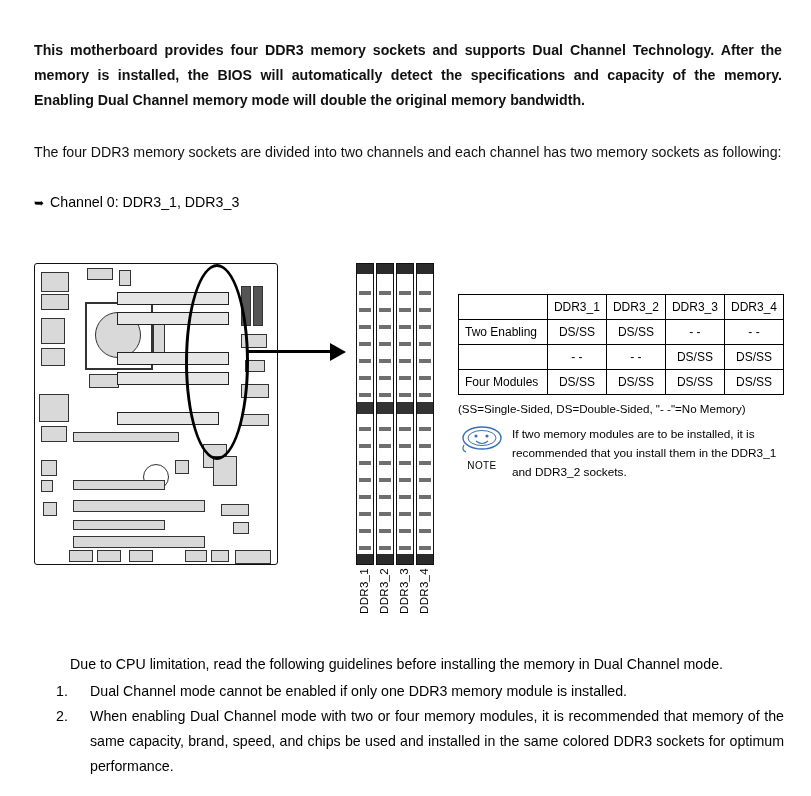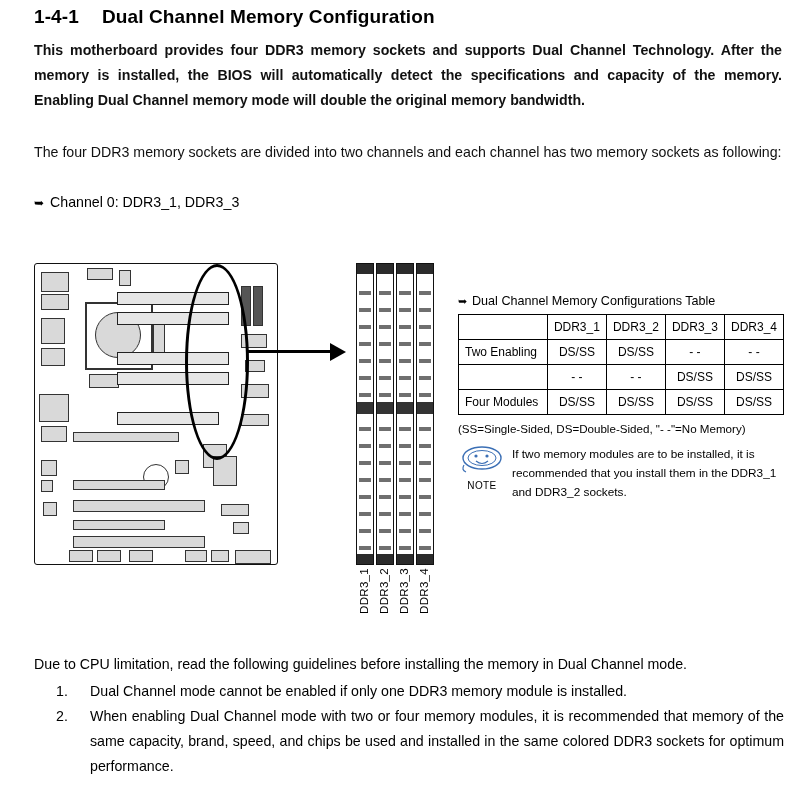--- a/index.html
+++ b/index.html
@@ -240,21 +240,21 @@
 
   
   .bottom {
     position: absolute;
     left: 34px;
     top: 652px;
     width: 750px;
     font-size: 14.2px;
     line-height: 25px;
   }
-  .bottom .lead { text-align: justify; }
+  .bottom .lead { text-align: justify; margin-left: 36px; }
   ol.guides {
     margin: 2px 0 0 0;
     padding-left: 0;
     list-style: none;
   }
   ol.guides li {
     position: relative;
     padding-left: 56px;
     text-align: justify;
   }
@@ -262,23 +262,20 @@
     position: absolute;
     left: 22px;
     top: 0;
   }
 </style>
 </head>
 <body>
 
 <div class="page">
 
-  <div class="heading">
-    <span class="num">1-4-1</span><span>Dual Channel Memory Configuration</span>
-  </div>
 
   <div class="para" id="p1">This motherboard provides four DDR3 memory sockets and supports Dual Channel Technology. After the memory is installed, the BIOS will automatically detect the specifications and capacity of the memory. Enabling Dual Channel memory mode will double the original memory bandwidth.</div>
   <div class="para" id="p2">The four DDR3 memory sockets are divided into two channels and each channel has two memory sockets as following:</div>
 
   <div class="bullets">
     <div><span class="arrow">➥</span><span>Channel 0: DDR3_1, DDR3_3</span></div>
   </div>
 
   <div class="figure">
 
@@ -369,23 +366,20 @@
     </div>
 
     <div class="dimm-labels">
       <div class="dimm-label" style="left:2px;">DDR3_1</div>
       <div class="dimm-label" style="left:22px;">DDR3_2</div>
       <div class="dimm-label" style="left:42px;">DDR3_3</div>
       <div class="dimm-label" style="left:62px;">DDR3_4</div>
     </div>
 
     <div class="right-col">
-      <div class="tbl-title">
-        <span class="arrow">➥</span><span>Dual Channel Memory Configurations Table</span>
-      </div>
 
       <table class="cfg">
         <tbody>
             <tr>
           <th class="rowlabel blank"></th>
           <th>DDR3_1</th>
           <th>DDR3_2</th>
           <th>DDR3_3</th>
           <th>DDR3_4</th>
         </tr>

